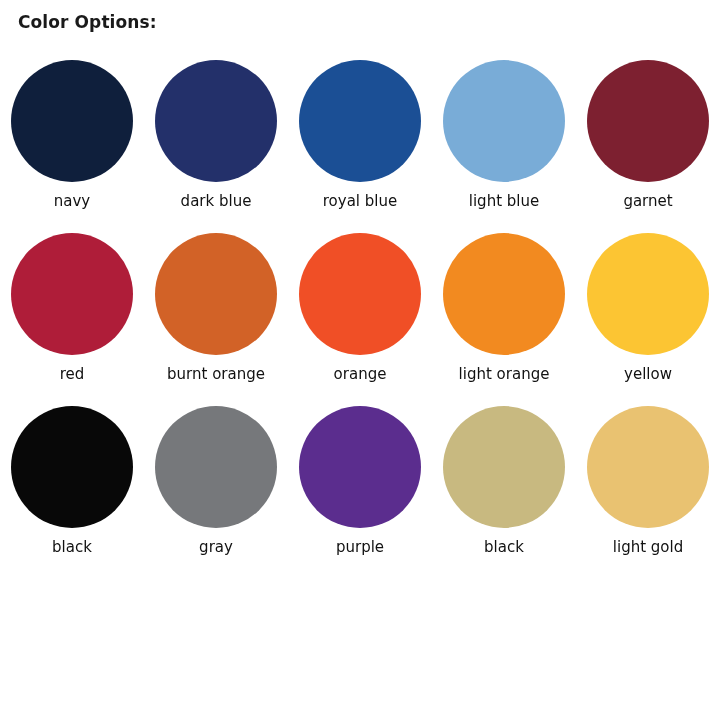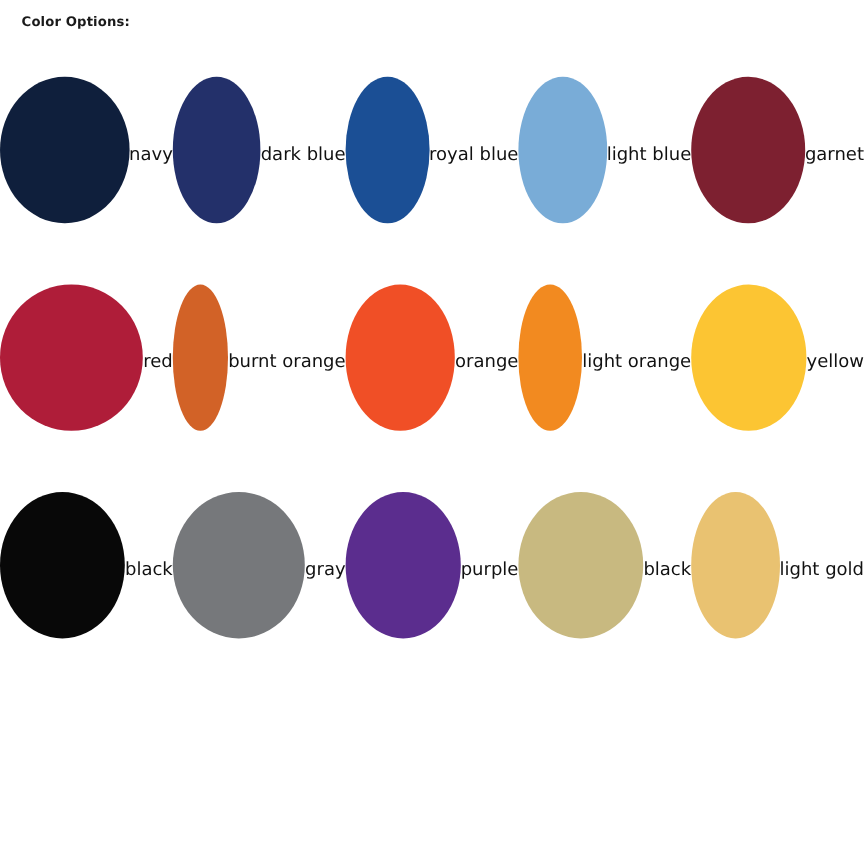--- a/index.html
+++ b/index.html
@@ -16,38 +16,38 @@
   .page {
     position: relative;
     width: 720px;
     height: 720px;
     box-sizing: border-box;
   }
   .heading {
     position: absolute;
     left: 18px;
     top: 12px;
-    font-size: 11px;
+    font-size: 17px;
     font-weight: bold;
     color: #1a1a1a;
     letter-spacing: 0.1px;
   }
   .grid {
     position: absolute;
     left: 0;
     top: 36px;
     width: 720px;
     display: grid;
     grid-template-columns: repeat(5, 144px);
     grid-template-rows: repeat(4, 173px);
     justify-content: center;
   }
   .cell {
     display: flex;
-    flex-direction: row;
+    flex-direction: column;
     align-items: center;
     justify-content: flex-end;
   }
   .swatch {
     width: 122px;
     height: 122px;
     border-radius: 50%;
     margin-top: 5px;
   }
   .label {

